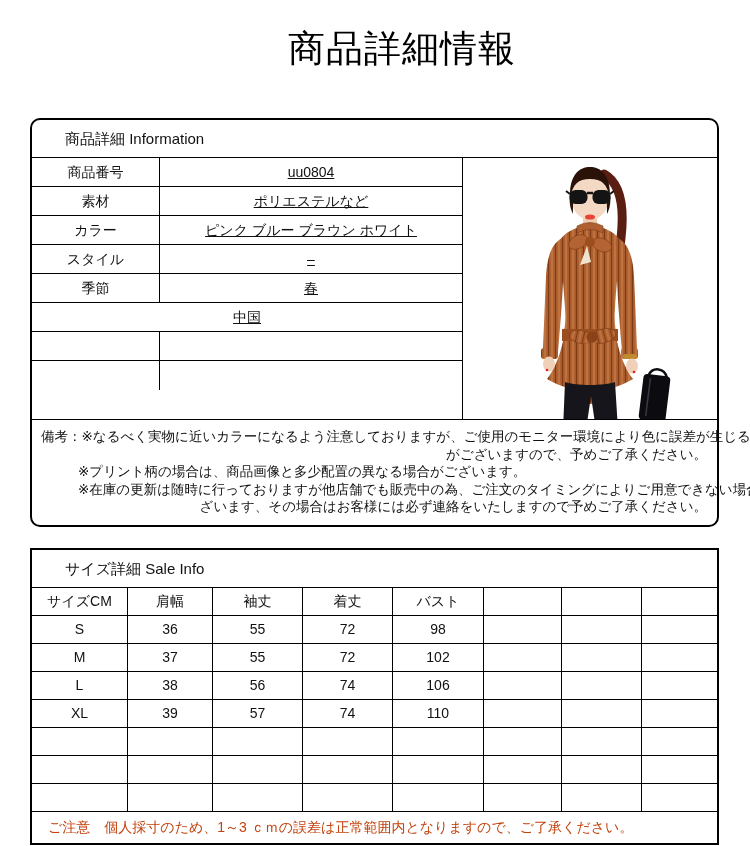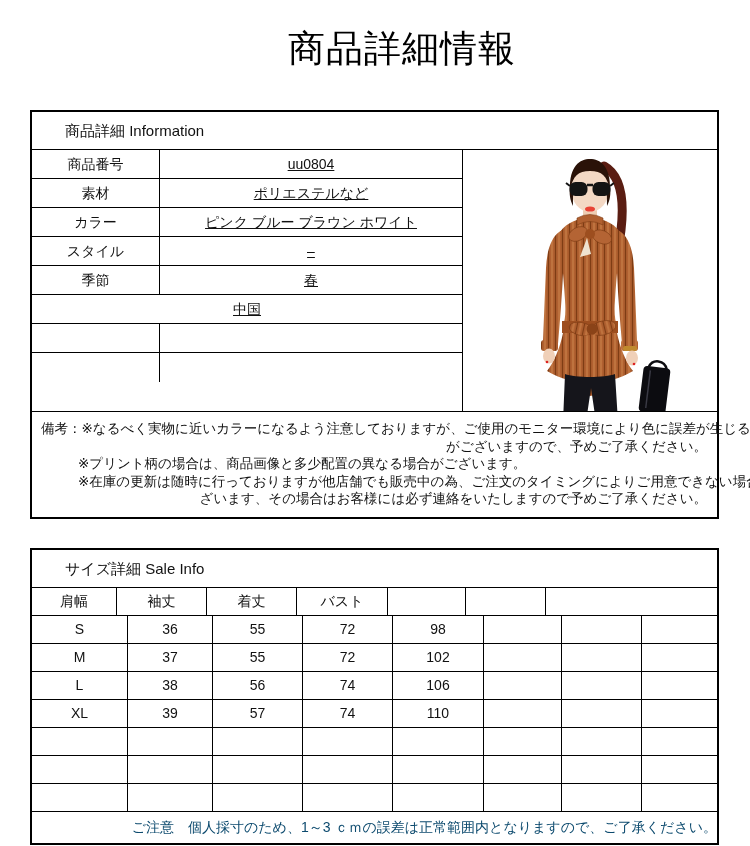--- a/index.html
+++ b/index.html
@@ -10,21 +10,21 @@
   }
   .page-title{
     position:absolute;top:24px;left:0;width:750px;text-align:center;
     font-family:"DejaVu Serif","Liberation Serif",serif;
     font-size:37px;font-weight:400;letter-spacing:1px;color:#000;padding-left:27px;
   }
   .tbl{
     position:absolute;left:30px;width:689px;box-sizing:border-box;
     border:2px solid #000;background:#fff;
   }
-  #info-table{top:110px;}
+  #info-table{top:118px;border-radius:10px;}
   #size-table{top:548px;}
   .tbl-header{
     height:37px;line-height:37px;border-bottom:1px solid #000;
     padding-left:33px;font-size:15px;color:#111;
   }
   .info-body{display:flex;border-bottom:1px solid #000;}
   .info-rows{width:430px;}
   .info-row{display:flex;height:29px;box-sizing:border-box;}
   .info-row:not(:last-child){border-bottom:1px solid #000;}
   .info-label{
@@ -42,21 +42,21 @@
   .indent-1{margin-left:37px;}
   .indent-2{margin-left:51px;text-align:right;}
   .size-row{display:flex;height:28px;box-sizing:border-box;border-bottom:1px solid #000;}
   .size-cell{
     box-sizing:border-box;border-right:1px solid #000;
     text-align:center;line-height:27px;font-size:14px;overflow:hidden;
   }
   .size-cell:last-child{border-right:none;}
   .c0{width:96px}.c1{width:85px}.c2{width:90px}.c3{width:90px}
   .c4{width:91px}.c5{width:78px}.c6{width:80px}.c7{width:75px}
-  .footnote{height:31px;line-height:31px;padding-left:16px;font-size:14px;color:#0c4a6e;text-align:right;}
+  .footnote{height:31px;line-height:31px;padding-left:16px;font-size:14px;color:#c2410c;}
 </style>
 </head>
 <body>
 
 <div class="page-title">商品詳細情報</div>
 
 <div class="tbl" id="info-table">
   <div class="tbl-header">商品詳細 Information</div>
   <div class="info-body">
     <div class="info-rows">
@@ -149,20 +149,21 @@
       <div class="note-line indent-1">※プリント柄の場合は、商品画像と多少配置の異なる場合がございます。</div>
       <div class="note-line indent-1">※在庫の更新は随時に行っておりますが他店舗でも販売中の為、ご注文のタイミングによりご用意できない場合もご</div>
       <div class="note-line indent-2">ざいます、その場合はお客様には必ず連絡をいたしますので予めご了承ください。</div>
     </div>
 </div>
 
 <div class="tbl" id="size-table">
   <div class="tbl-header">サイズ詳細 Sale Info</div>
   <div>
       <div class="size-row">
+        <div class="size-cell c0">サイズCM</div>
         <div class="size-cell c1">肩幅</div>
         <div class="size-cell c2">袖丈</div>
         <div class="size-cell c3">着丈</div>
         <div class="size-cell c4">バスト</div>
         <div class="size-cell c5"></div>
         <div class="size-cell c6"></div>
         <div class="size-cell c7"></div>
       </div>
       <div class="size-row">
         <div class="size-cell c0">S</div>

